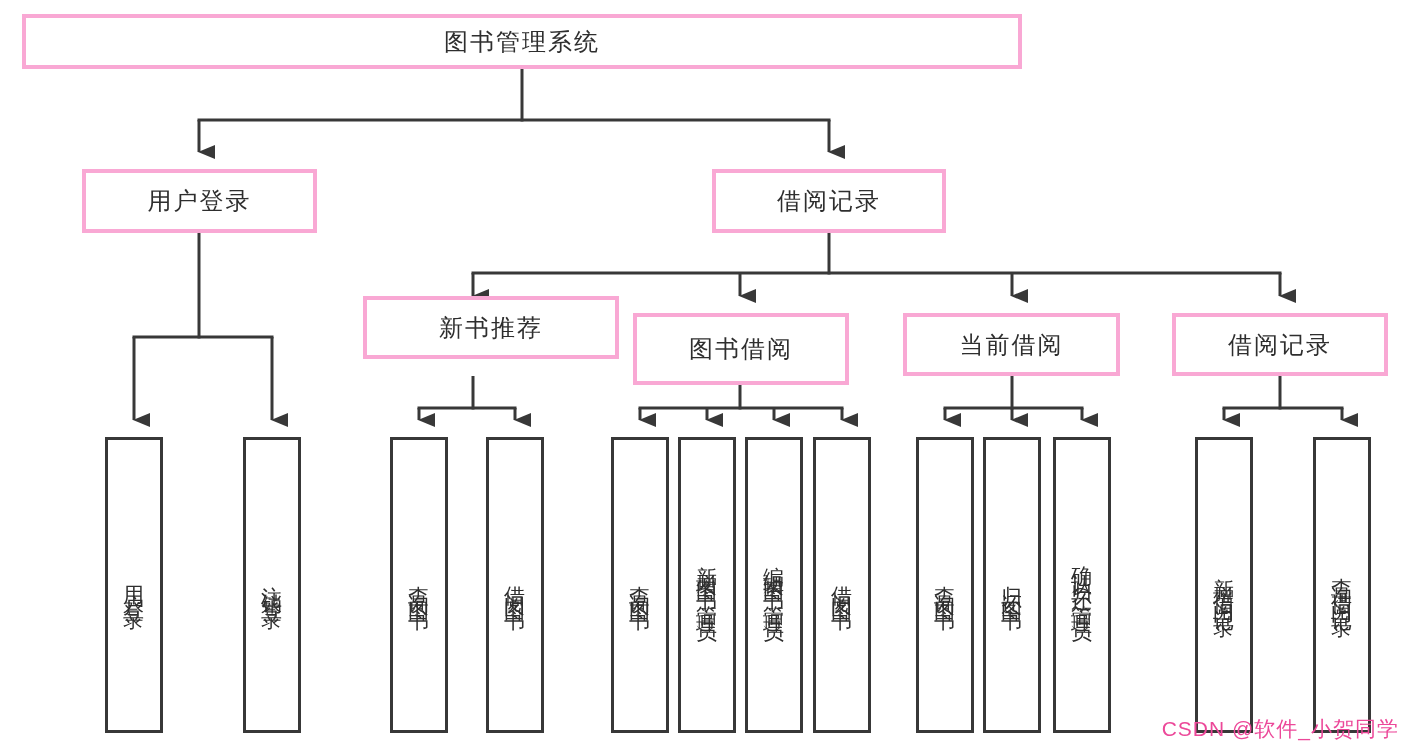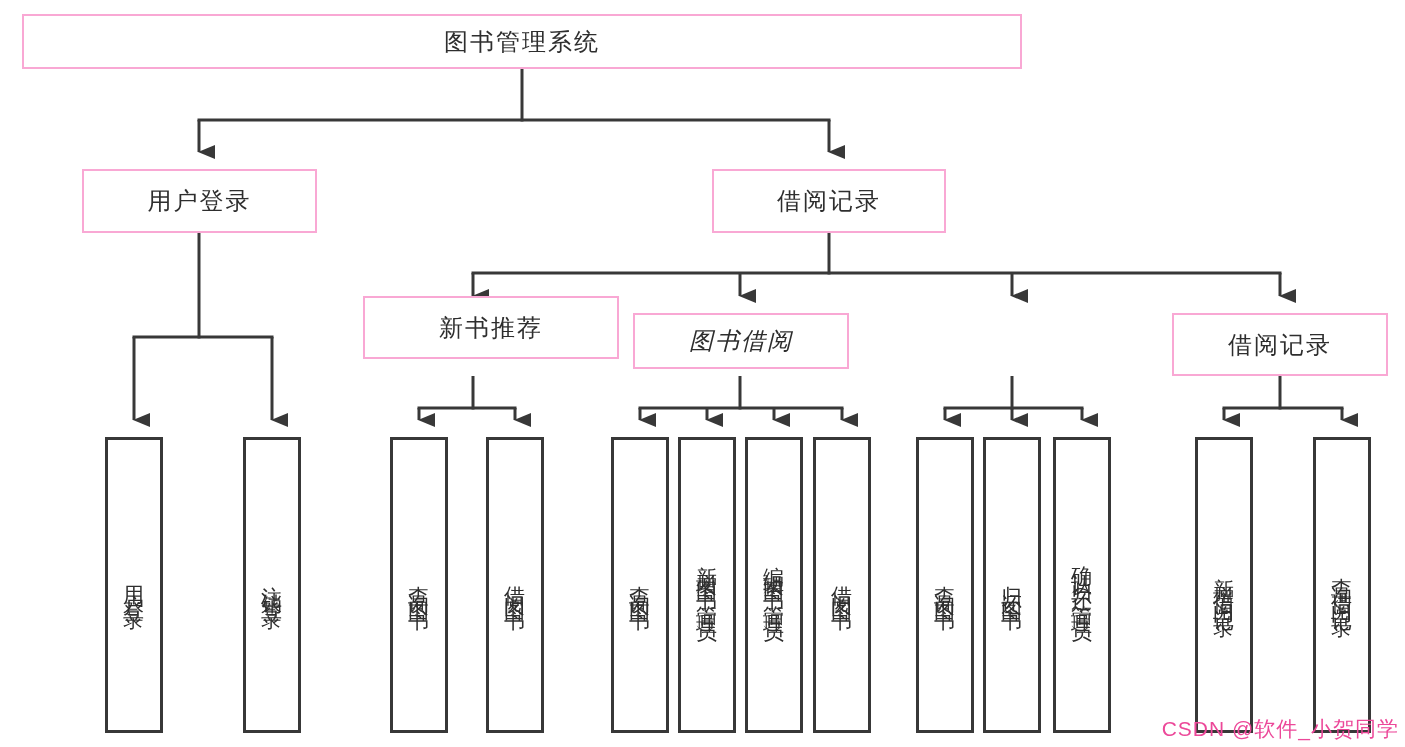--- a/index.html
+++ b/index.html
@@ -12,21 +12,21 @@
     background: #ffffff;
     overflow: hidden;
   }
   #connector-svg {
     position: absolute;
     left: 0; top: 0;
     width: 1405px; height: 747px;
   }
   .hnode {
     position: absolute;
-    border: 2px solid #f9a8d4;
+    border: 4px solid #f9a8d4;
     background: #ffffff;
     display: flex;
     align-items: center;
     justify-content: center;
     color: #2e2e2e;
     font-size: 24px;
     letter-spacing: 2px;
     white-space: nowrap;
   }
   .vnode {
@@ -113,21 +113,22 @@
       <line x1="1342" y1="408" x2="1342" y2="420" marker-end="url(#arrow)"></line>
     </g>
   </svg>
 
   <div class="hnode" style="left:22px; top:14px; width:1000px; height:55px;">图书管理系统</div>
 
   <div class="hnode" style="left:82px; top:169px; width:235px; height:64px;">用户登录</div>
   <div class="hnode" style="left:712px; top:169px; width:234px; height:64px;">借阅记录</div>
 
   <div class="hnode" style="left:363px; top:296px; width:256px; height:63px;">新书推荐</div>
-  <div class="hnode" style="left:633px; top:313px; width:216px; height:56px;font-style:italic;">图书借阅</div>
+  <div class="hnode" style="left:633px; top:313px; width:216px; height:72px;">图书借阅</div>
+  <div class="hnode" style="left:903px; top:313px; width:217px; height:63px;">当前借阅</div>
   <div class="hnode" style="left:1172px; top:313px; width:216px; height:63px;">借阅记录</div>
 
   <div class="vnode" style="left:105px;">
     <span>用户登录</span>
   </div>
   <div class="vnode" style="left:243px;">
     <span>注销登录</span>
   </div>
 
   <div class="vnode" style="left:390px;">

